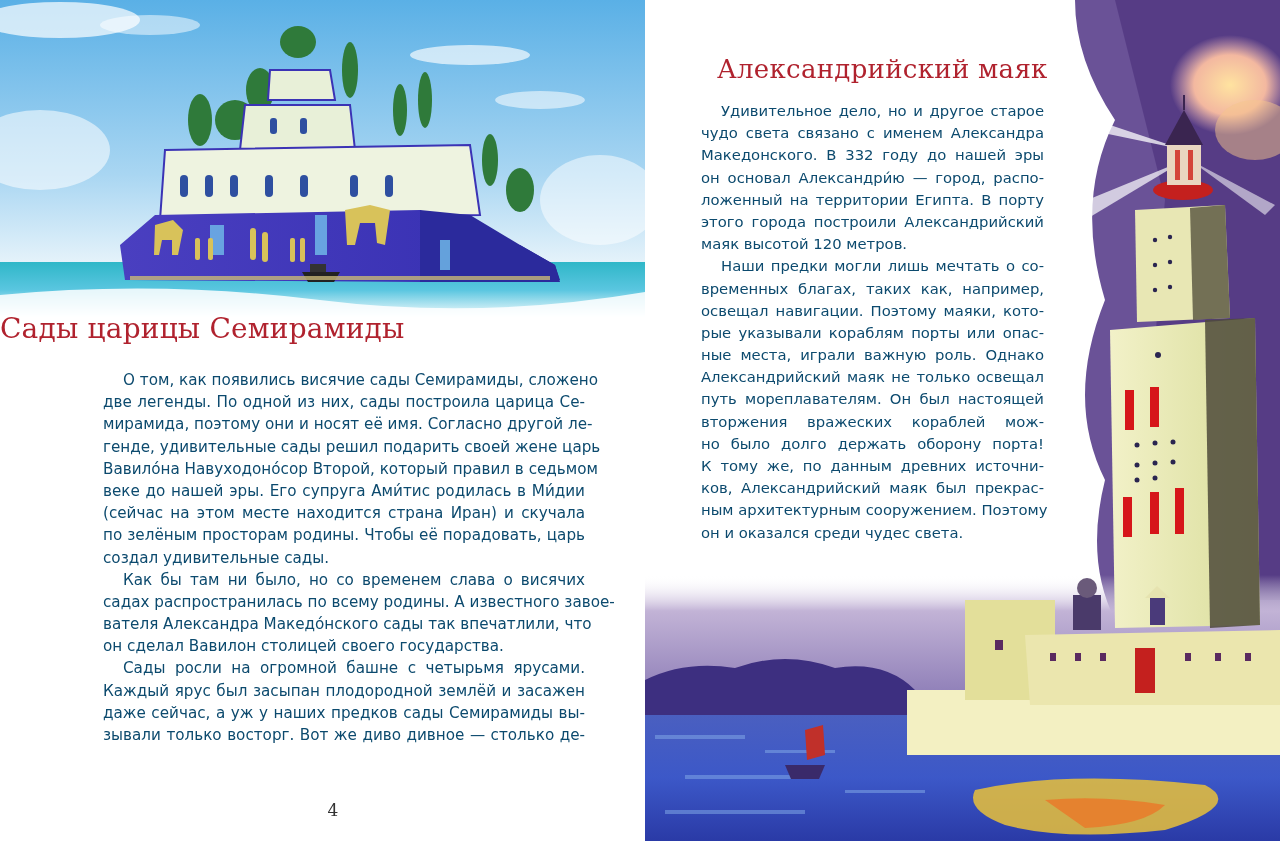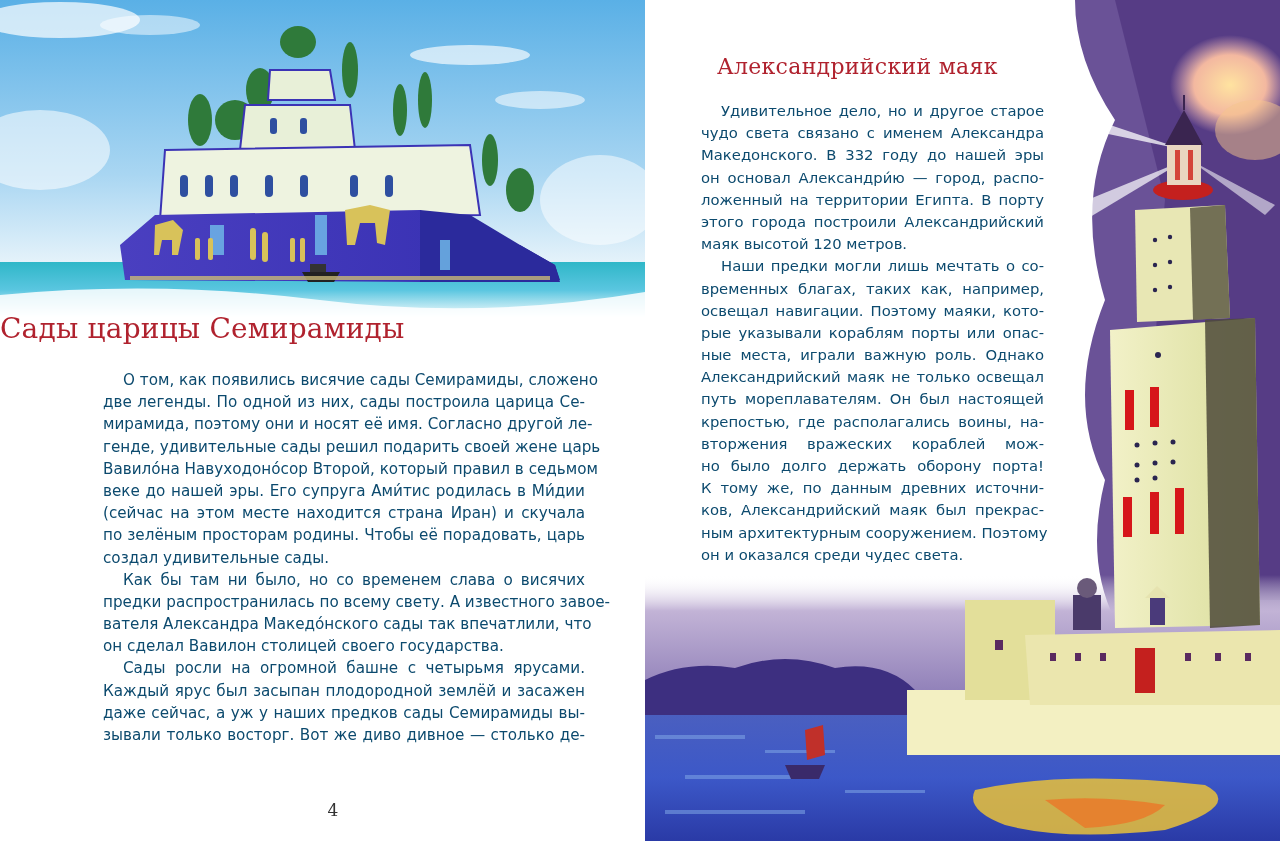--- a/index.html
+++ b/index.html
@@ -16,21 +16,21 @@
 
   .title {
     position: absolute;
     font-family: "DejaVu Serif", "Liberation Serif", serif;
     color: #b0222e;
     font-weight: normal;
     margin: 0;
     white-space: nowrap;
   }
   .title-left { left: 0; width: 665px; top: 312px; text-align: left; font-size: 28px; letter-spacing: 0.2px; }
-  .title-right { left: 72px; top: 54px; font-size: 22px; letter-spacing: 0.3px; }
+  .title-right { left: 72px; top: 54px; font-size: 26px; letter-spacing: 0.3px; }
 
   .body-text {
     position: absolute;
     font-family: "DejaVu Sans", "Liberation Sans", sans-serif;
     color: #0c4a6e;
     font-size: 15.2px;
     line-height: 22.2px;
   }
   .body-text .line {
     display: block;
@@ -149,21 +149,21 @@
       <span class="line">две легенды. По одной из них, сады построила царица Се-</span>
       <span class="line">мирамида, поэтому они и носят её имя. Согласно другой ле-</span>
       <span class="line">генде, удивительные сады решил подарить своей жене царь</span>
       <span class="line">Вавило́на Навуходоно́сор Второй, который правил в седьмом</span>
       <span class="line">веке до нашей эры. Его супруга Ами́тис родилась в Ми́дии</span>
       <span class="line">(сейчас на этом месте находится страна Иран) и скучала</span>
       <span class="line">по зелёным просторам родины. Чтобы её порадовать, царь</span>
       <span class="line last">создал удивительные сады.</span>
 
       <span class="line indent">Как бы там ни было, но со временем слава о висячих</span>
-      <span class="line">предки распространилась по всему свету. А известного завое-</span>
+      <span class="line">садах распространилась по всему родины. А известного завое-</span>
       <span class="line">вателя Александра Македо́нского сады так впечатлили, что</span>
       <span class="line last">он сделал Вавилон столицей своего государства.</span>
 
       <span class="line indent">Сады росли на огромной башне с четырьмя ярусами.</span>
       <span class="line">Каждый ярус был засыпан плодородной землёй и засажен</span>
       <span class="line">даже сейчас, а уж у наших предков сады Семирамиды вы-</span>
       <span class="line">зывали только восторг. Вот же диво дивное — столько де-</span>
     </div>
 
     <div class="page-number">4</div>
@@ -294,21 +294,20 @@
       <span class="line">этого города построили Александрийский</span>
       <span class="line last">маяк высотой 120 метров.</span>
 
       <span class="line indent">Наши предки могли лишь мечтать о со-</span>
       <span class="line">временных благах, таких как, например,</span>
       <span class="line">освещал навигации. Поэтому маяки, кото-</span>
       <span class="line">рые указывали кораблям порты или опас-</span>
       <span class="line">ные места, играли важную роль. Однако</span>
       <span class="line">Александрийский маяк не только освещал</span>
       <span class="line">путь мореплавателям. Он был настоящей</span>
-      <span class="line">крепостью, где располагались воины, на-</span>
       <span class="line">вторжения вражеских кораблей мож-</span>
       <span class="line">но было долго держать оборону порта!</span>
       <span class="line">К тому же, по данным древних источни-</span>
       <span class="line">ков, Александрийский маяк был прекрас-</span>
       <span class="line">ным архитектурным сооружением. Поэтому</span>
       <span class="line last">он и оказался среди чудес света.</span>
     </div>
   </div>
 </div>
 

